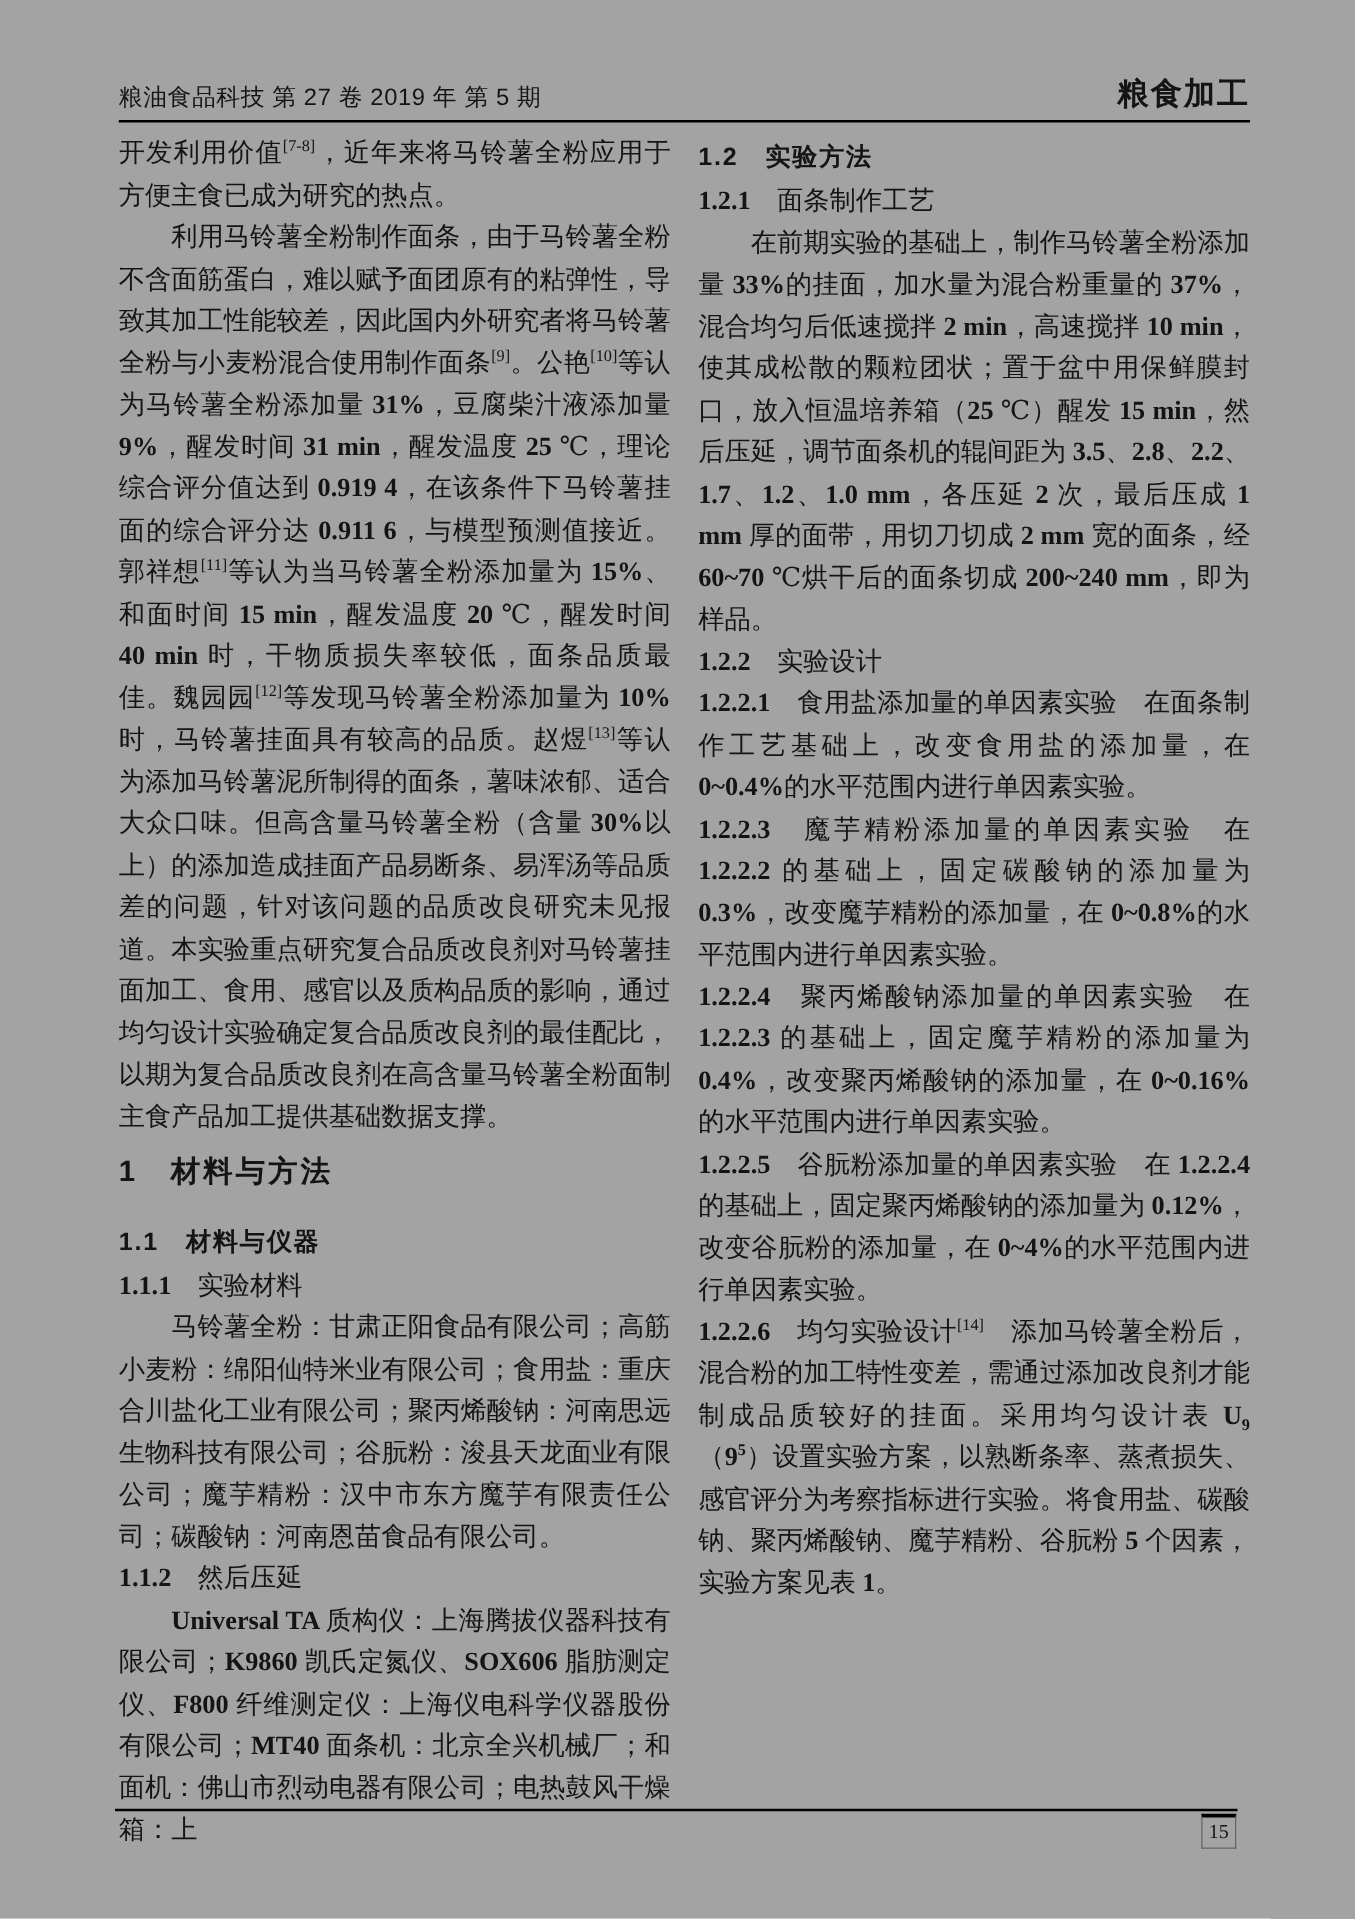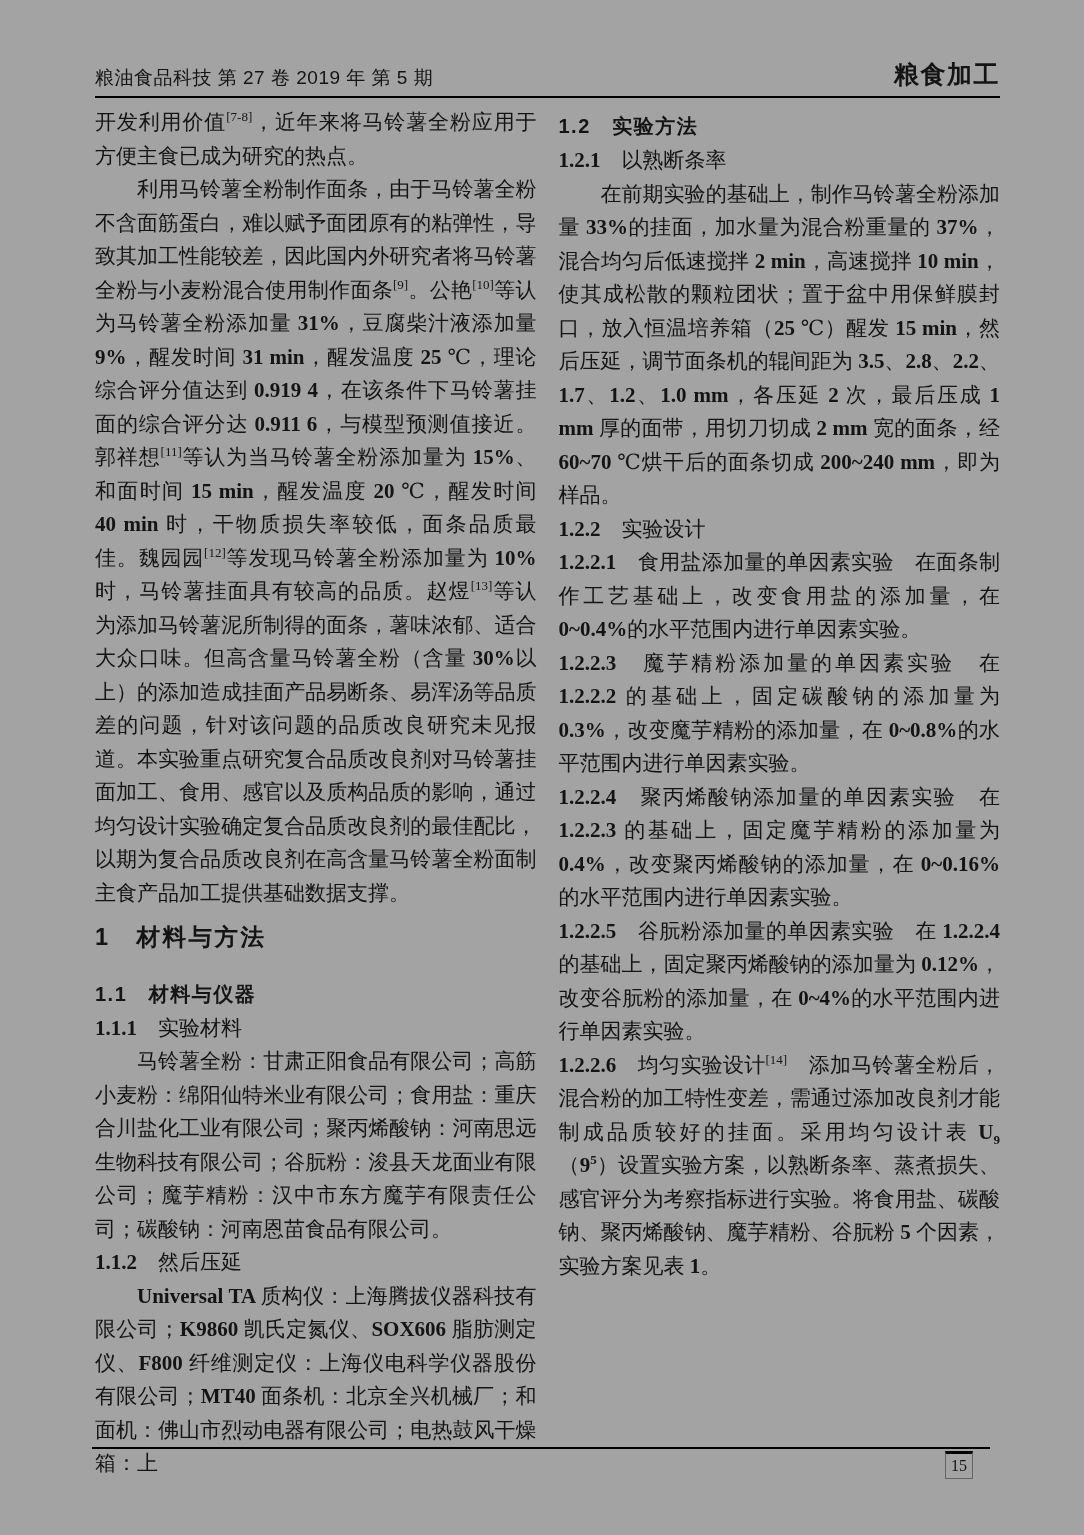--- a/index.html
+++ b/index.html
@@ -36,21 +36,21 @@
     font-size:20px;line-height:1.6;letter-spacing:1.5px;margin:4px 0 2px;text-indent:0;text-align:left;
   }
   .blk-h3{margin:0;text-indent:0;text-align:left;}
   .s-n{}
   .s-b{font-weight:bold;}
   .s-sup{font-size:0.62em;vertical-align:super;line-height:0;}
   .s-supb{font-size:0.62em;vertical-align:super;line-height:0;font-weight:bold;}
   .s-sub{font-size:0.62em;vertical-align:sub;line-height:0;font-weight:bold;}
   .footrule{position:absolute;left:92px;right:94px;top:1447px;border-top:2px solid #000;height:0;}
   .pagenum{
-    position:absolute;top:1451px;right:111px;
+    position:absolute;top:1451px;right:95px;
     border:1px solid #666;border-top:3px solid #000;
     padding:0 5px;font-size:16px;line-height:24px;color:#141414;
   }
 </style>
 </head>
 <body>
 
 <div class="page">
 
   <div class="header">
@@ -64,21 +64,21 @@
         <div class="blk-para"><span class="s-n">利用马铃薯全粉制作面条，由于马铃薯全粉不含面筋蛋白，难以赋予面团原有的粘弹性，导致其加工性能较差，因此国内外研究者将马铃薯全粉与小麦粉混合使用制作面条</span><span class="s-sup">[9]</span><span class="s-n">。公艳</span><span class="s-sup">[10]</span><span class="s-n">等认为马铃薯全粉添加量 </span><span class="s-b">31%</span><span class="s-n">，豆腐柴汁液添加量 </span><span class="s-b">9%</span><span class="s-n">，醒发时间 </span><span class="s-b">31 min</span><span class="s-n">，醒发温度 </span><span class="s-b">25 </span><span class="s-n">℃，理论综合评分值达到 </span><span class="s-b">0.919 4</span><span class="s-n">，在该条件下马铃薯挂面的综合评分达 </span><span class="s-b">0.911 6</span><span class="s-n">，与模型预测值接近。郭祥想</span><span class="s-sup">[11]</span><span class="s-n">等认为当马铃薯全粉添加量为 </span><span class="s-b">15%</span><span class="s-n">、和面时间 </span><span class="s-b">15 min</span><span class="s-n">，醒发温度 </span><span class="s-b">20 </span><span class="s-n">℃，醒发时间 </span><span class="s-b">40 min</span><span class="s-n"> 时，干物质损失率较低，面条品质最佳。魏园园</span><span class="s-sup">[12]</span><span class="s-n">等发现马铃薯全粉添加量为 </span><span class="s-b">10%</span><span class="s-n">时，马铃薯挂面具有较高的品质。赵煜</span><span class="s-sup">[13]</span><span class="s-n">等认为添加马铃薯泥所制得的面条，薯味浓郁、适合大众口味。但高含量马铃薯全粉（含量 </span><span class="s-b">30%</span><span class="s-n">以上）的添加造成挂面产品易断条、易浑汤等品质差的问题，针对该问题的品质改良研究未见报道。本实验重点研究复合品质改良剂对马铃薯挂面加工、食用、感官以及质构品质的影响，通过均匀设计实验确定复合品质改良剂的最佳配比，以期为复合品质改良剂在高含量马铃薯全粉面制主食产品加工提供基础数据支撑。</span></div>
         <div class="blk-h1"><span class="s-n">1　材料与方法</span></div>
         <div class="blk-h2"><span class="s-n">1.1　材料与仪器</span></div>
         <div class="blk-h3"><span class="s-b">1.1.1</span><span class="s-n">　实验材料</span></div>
         <div class="blk-para"><span class="s-n">马铃薯全粉：甘肃正阳食品有限公司；高筋小麦粉：绵阳仙特米业有限公司；食用盐：重庆合川盐化工业有限公司；聚丙烯酸钠：河南思远生物科技有限公司；谷朊粉：浚县天龙面业有限公司；魔芋精粉：汉中市东方魔芋有限责任公司；碳酸钠：河南恩苗食品有限公司。</span></div>
         <div class="blk-h3"><span class="s-b">1.1.2</span><span class="s-n">　然后压延</span></div>
         <div class="blk-para"><span class="s-b">Universal TA </span><span class="s-n">质构仪：上海腾拔仪器科技有限公司；</span><span class="s-b">K9860 </span><span class="s-n">凯氏定氮仪、</span><span class="s-b">SOX606 </span><span class="s-n">脂肪测定仪、</span><span class="s-b">F800 </span><span class="s-n">纤维测定仪：上海仪电科学仪器股份有限公司；</span><span class="s-b">MT40 </span><span class="s-n">面条机：北京全兴机械厂；和面机：佛山市烈动电器有限公司；电热鼓风干燥箱：上</span></div>
       </div>
     <div class="col">
         <div class="blk-h2"><span class="s-n">1.2　实验方法</span></div>
-        <div class="blk-h3"><span class="s-b">1.2.1</span><span class="s-n">　以熟断条率</span></div>
+        <div class="blk-h3"><span class="s-b">1.2.1</span><span class="s-n">　面条制作工艺</span></div>
         <div class="blk-para"><span class="s-n">在前期实验的基础上，制作马铃薯全粉添加量 </span><span class="s-b">33%</span><span class="s-n">的挂面，加水量为混合粉重量的 </span><span class="s-b">37%</span><span class="s-n">，混合均匀后低速搅拌 </span><span class="s-b">2 min</span><span class="s-n">，高速搅拌 </span><span class="s-b">10 min</span><span class="s-n">，使其成松散的颗粒团状；置于盆中用保鲜膜封口，放入恒温培养箱（</span><span class="s-b">25 </span><span class="s-n">℃）醒发 </span><span class="s-b">15 min</span><span class="s-n">，然后压延，调节面条机的辊间距为 </span><span class="s-b">3.5</span><span class="s-n">、</span><span class="s-b">2.8</span><span class="s-n">、</span><span class="s-b">2.2</span><span class="s-n">、</span><span class="s-b">1.7</span><span class="s-n">、</span><span class="s-b">1.2</span><span class="s-n">、</span><span class="s-b">1.0 mm</span><span class="s-n">，各压延 </span><span class="s-b">2</span><span class="s-n"> 次，最后压成 </span><span class="s-b">1 mm</span><span class="s-n"> 厚的面带，用切刀切成 </span><span class="s-b">2 mm</span><span class="s-n"> 宽的面条，经 </span><span class="s-b">60~70 </span><span class="s-n">℃烘干后的面条切成 </span><span class="s-b">200~240 mm</span><span class="s-n">，即为样品。</span></div>
         <div class="blk-h3"><span class="s-b">1.2.2</span><span class="s-n">　实验设计</span></div>
         <div class="blk-para0"><span class="s-b">1.2.2.1</span><span class="s-n">　食用盐添加量的单因素实验　在面条制作工艺基础上，改变食用盐的添加量，在 </span><span class="s-b">0~0.4%</span><span class="s-n">的水平范围内进行单因素实验。</span></div>
         <div class="blk-para0"><span class="s-b">1.2.2.3</span><span class="s-n">　魔芋精粉添加量的单因素实验　在 </span><span class="s-b">1.2.2.2</span><span class="s-n"> 的基础上，固定碳酸钠的添加量为 </span><span class="s-b">0.3%</span><span class="s-n">，改变魔芋精粉的添加量，在 </span><span class="s-b">0~0.8%</span><span class="s-n">的水平范围内进行单因素实验。</span></div>
         <div class="blk-para0"><span class="s-b">1.2.2.4</span><span class="s-n">　聚丙烯酸钠添加量的单因素实验　在 </span><span class="s-b">1.2.2.3</span><span class="s-n"> 的基础上，固定魔芋精粉的添加量为 </span><span class="s-b">0.4%</span><span class="s-n">，改变聚丙烯酸钠的添加量，在 </span><span class="s-b">0~0.16%</span><span class="s-n">的水平范围内进行单因素实验。</span></div>
         <div class="blk-para0"><span class="s-b">1.2.2.5</span><span class="s-n">　谷朊粉添加量的单因素实验　在 </span><span class="s-b">1.2.2.4</span><span class="s-n"> 的基础上，固定聚丙烯酸钠的添加量为 </span><span class="s-b">0.12%</span><span class="s-n">，改变谷朊粉的添加量，在 </span><span class="s-b">0~4%</span><span class="s-n">的水平范围内进行单因素实验。</span></div>
         <div class="blk-para0"><span class="s-b">1.2.2.6</span><span class="s-n">　均匀实验设计</span><span class="s-sup">[14]</span><span class="s-n">　添加马铃薯全粉后，混合粉的加工特性变差，需通过添加改良剂才能制成品质较好的挂面。采用均匀设计表 </span><span class="s-b">U</span><span class="s-sub">9</span><span class="s-n">（</span><span class="s-b">9</span><span class="s-supb">5</span><span class="s-n">）设置实验方案，以熟断条率、蒸煮损失、感官评分为考察指标进行实验。将食用盐、碳酸钠、聚丙烯酸钠、魔芋精粉、谷朊粉 </span><span class="s-b">5</span><span class="s-n"> 个因素，实验方案见表 </span><span class="s-b">1</span><span class="s-n">。</span></div>
       </div>
   </div>
 

